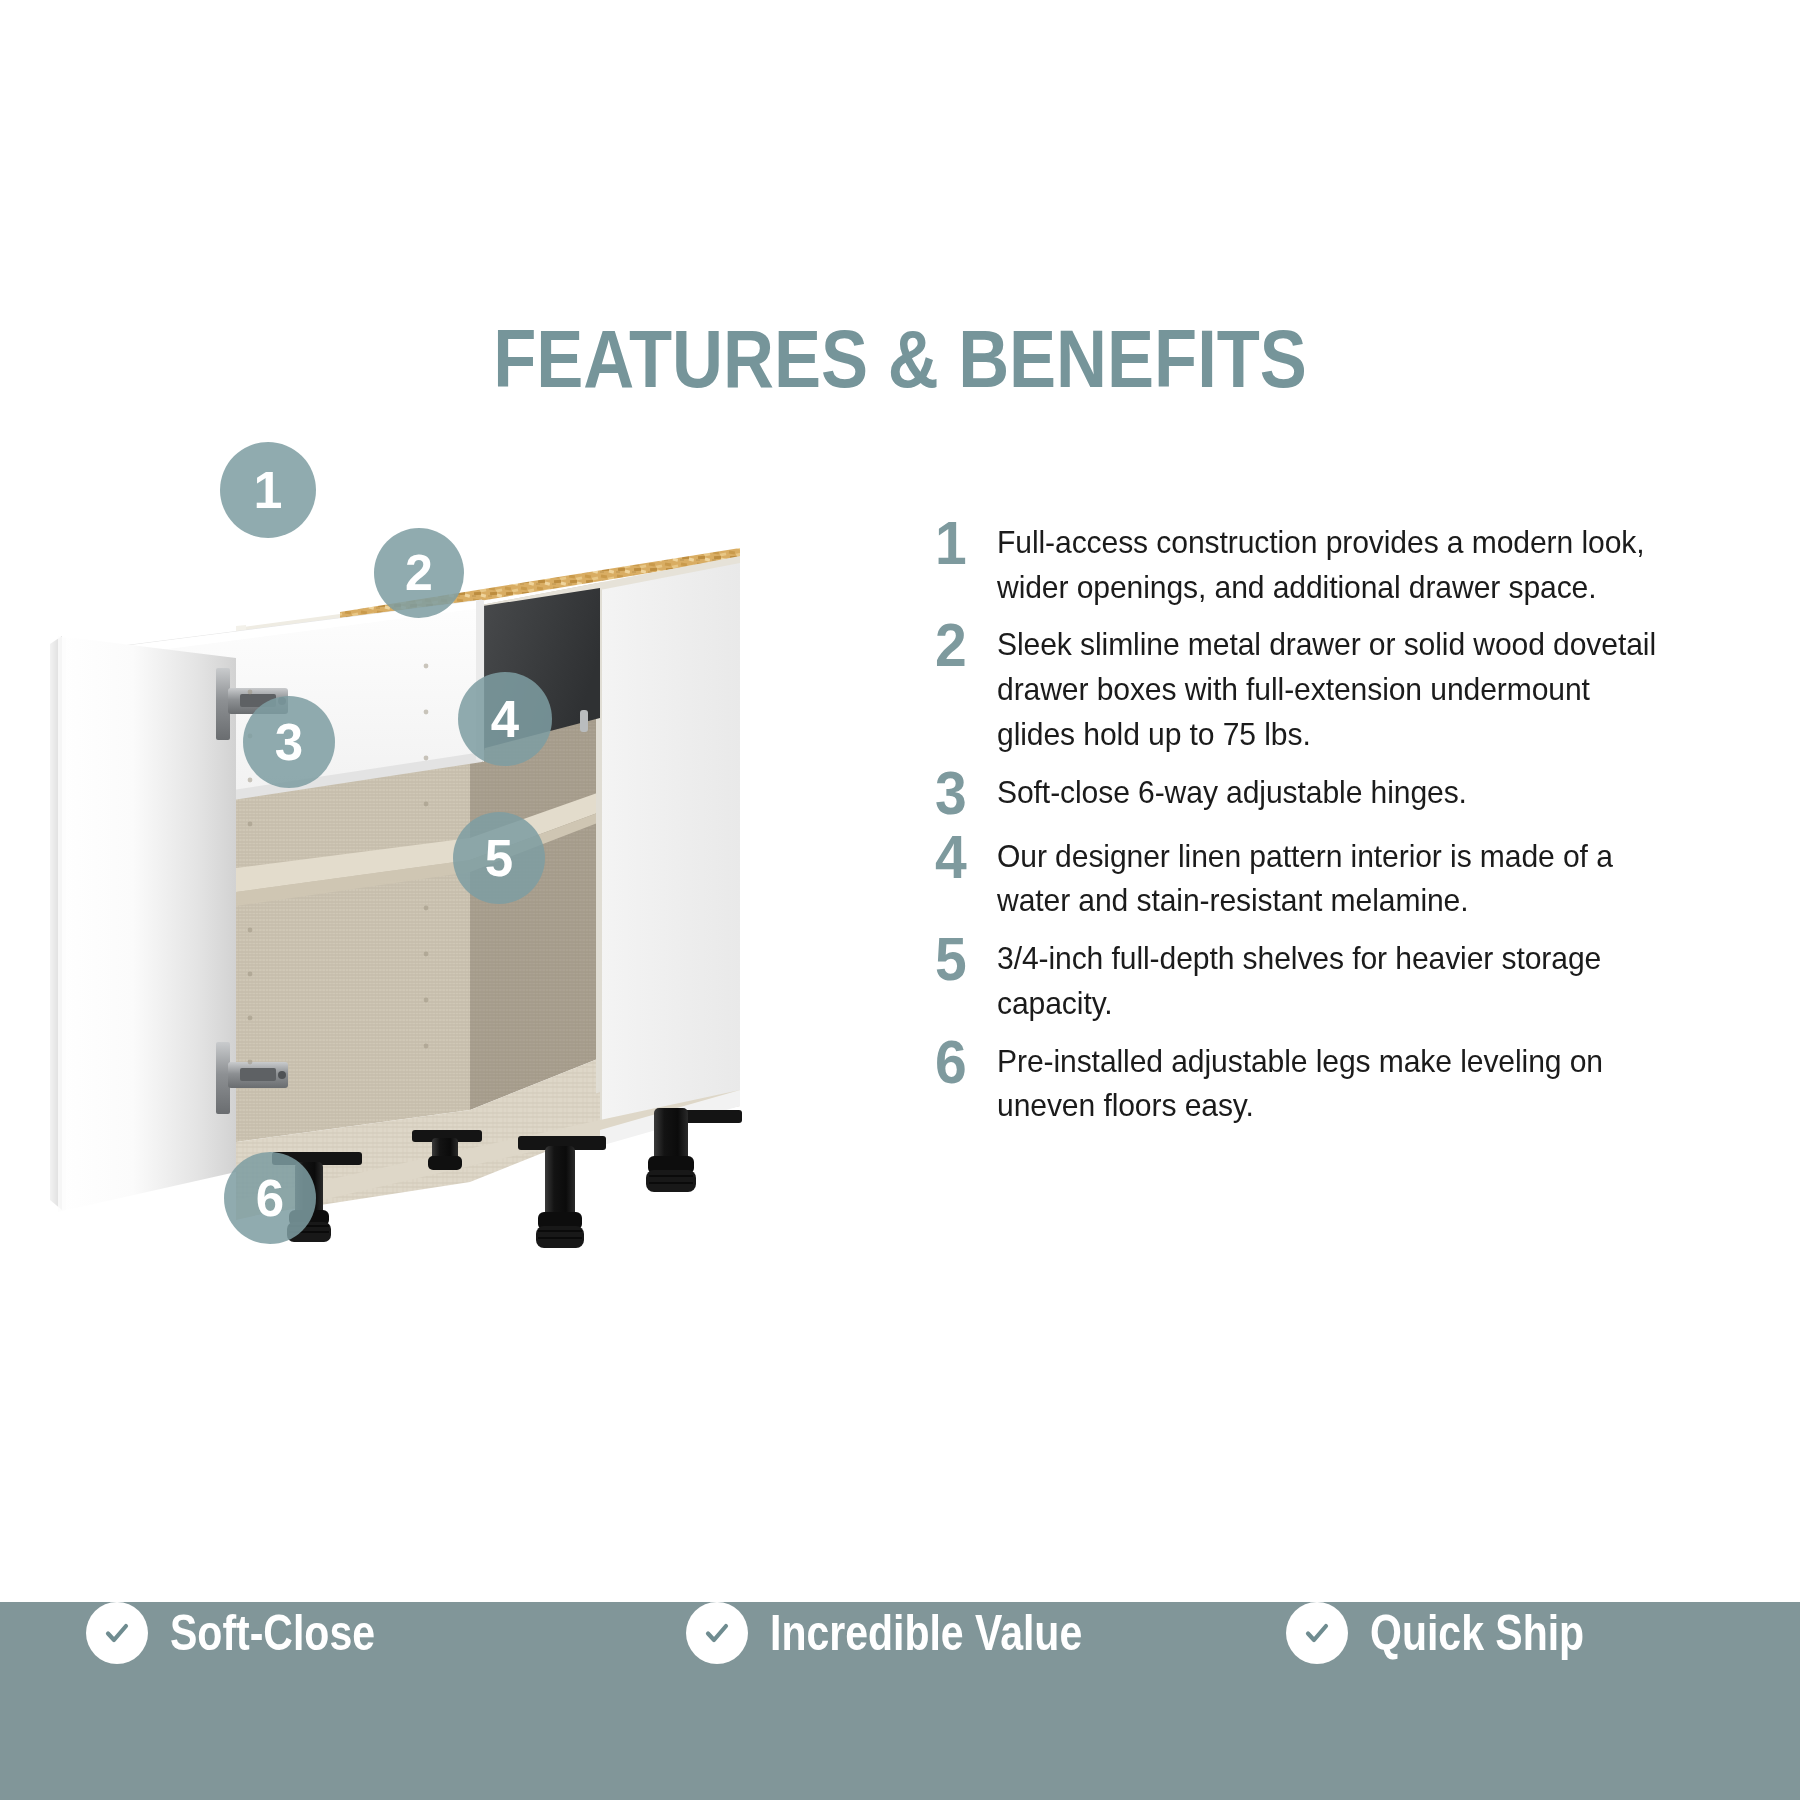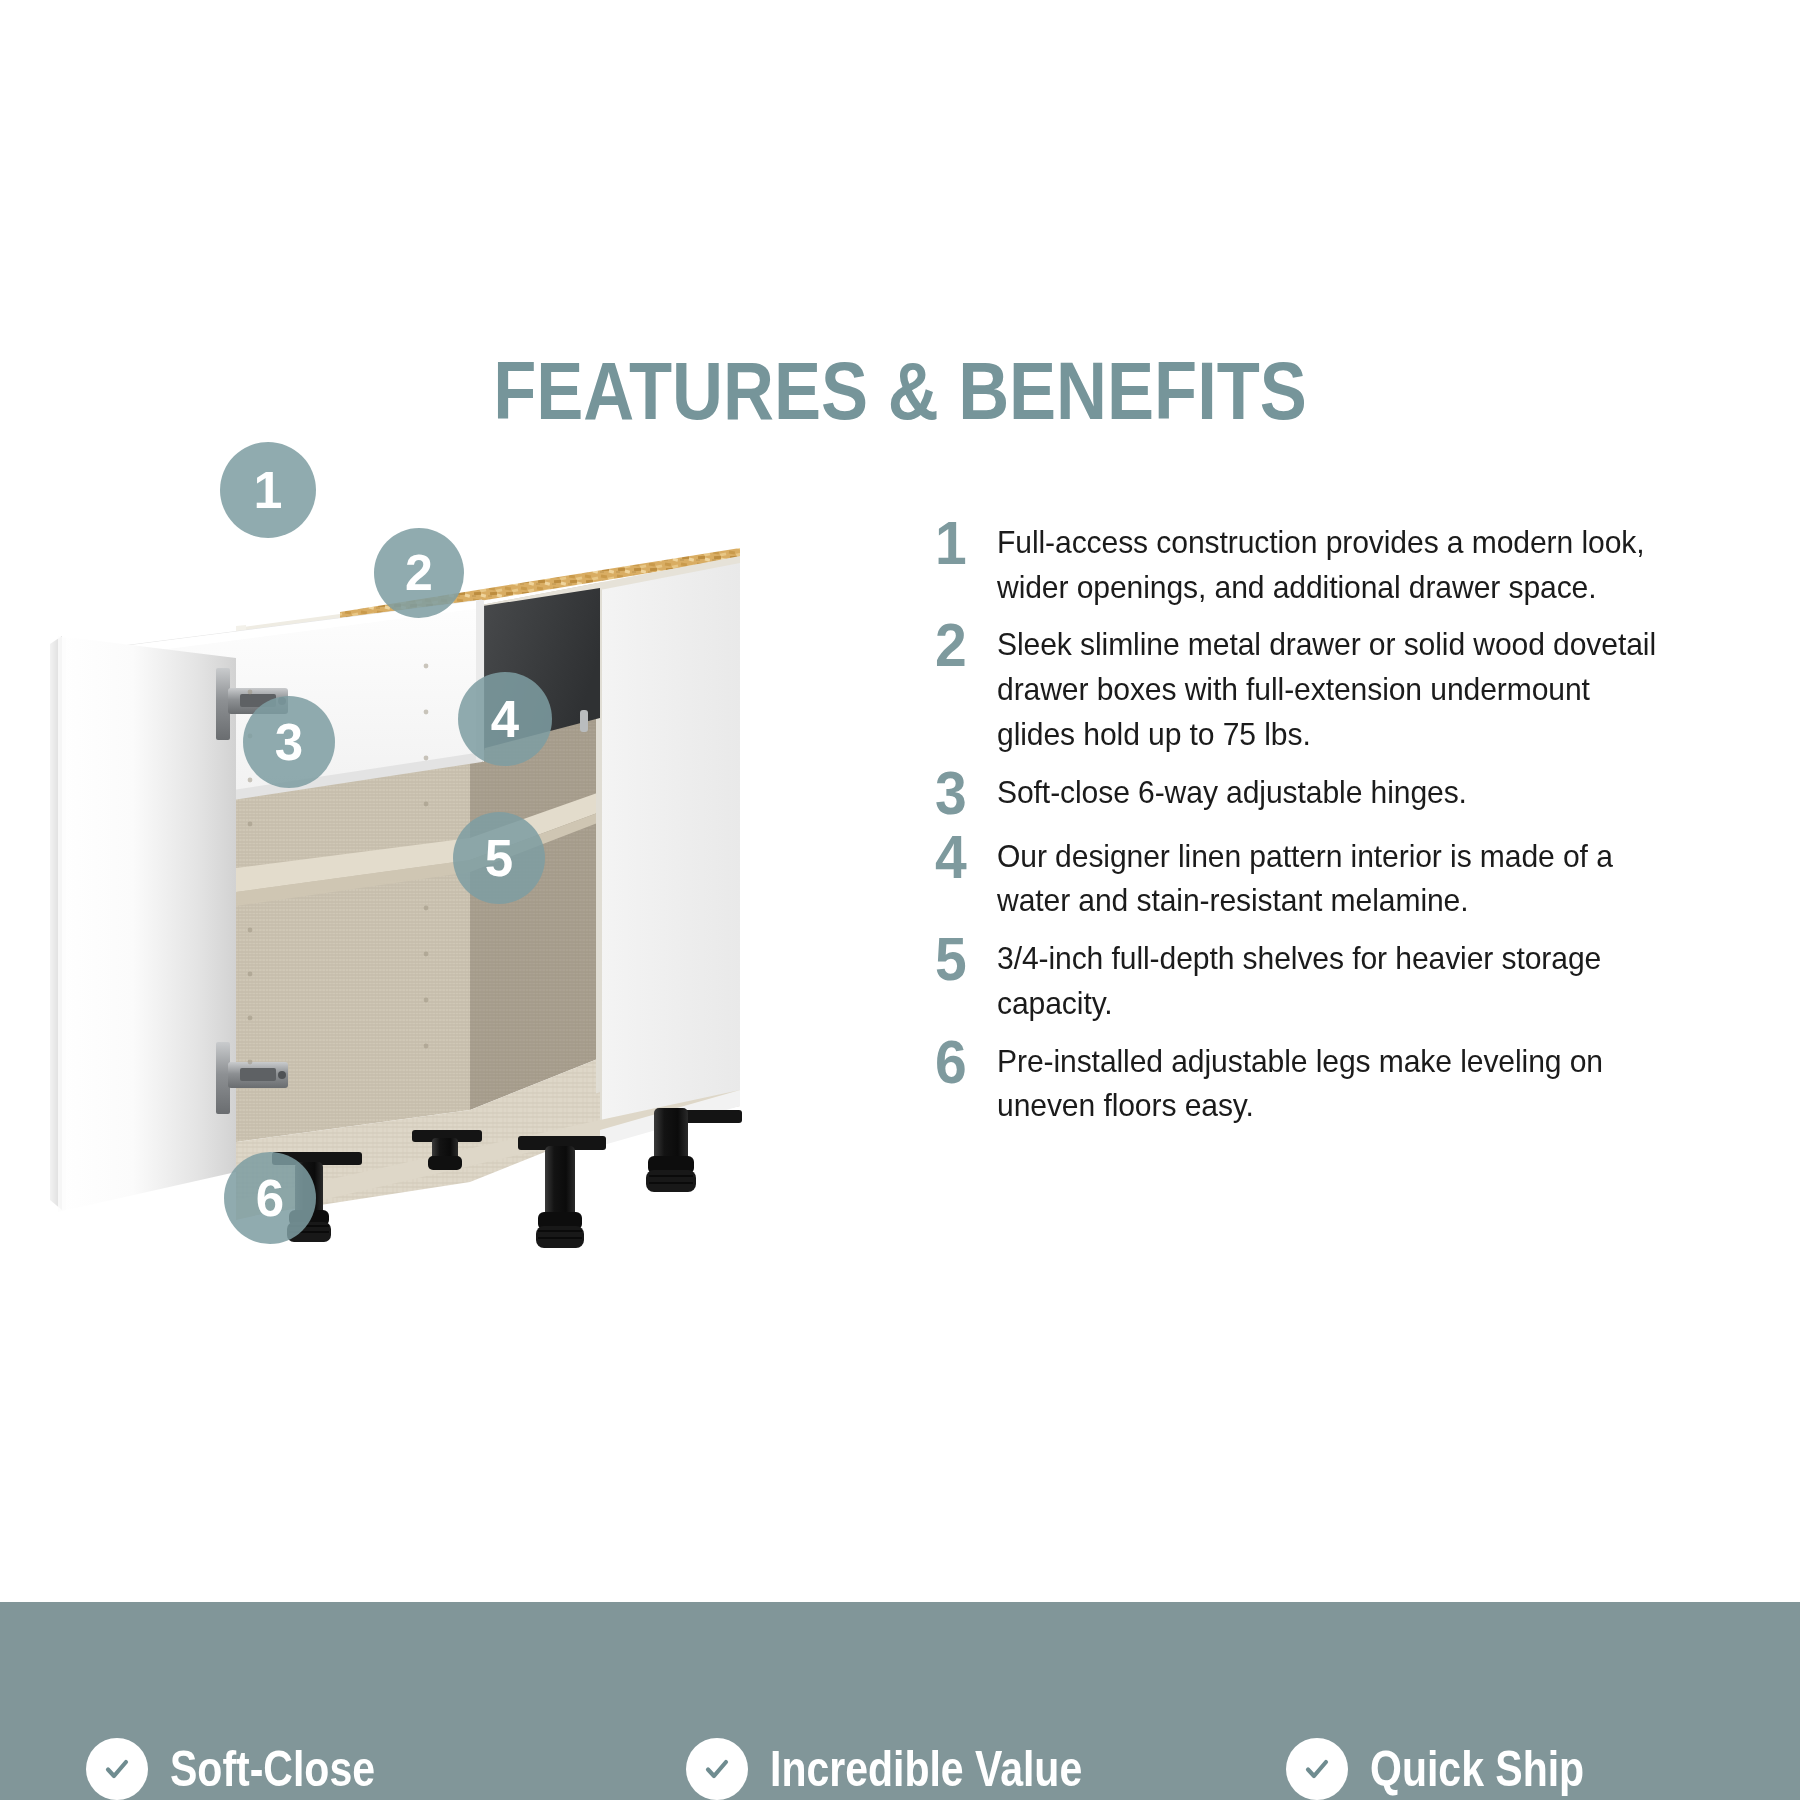--- a/index.html
+++ b/index.html
@@ -27,21 +27,20 @@
     transform:scaleX(0.80);
     transform-origin:center center;
     white-space:nowrap;
     line-height:1;
   }
 
   
   .section-heading{
     position:absolute;left:0;top:318px;width:1800px;
     text-align:center;
-    margin-top:32px;
   }
   .section-heading span{
     display:inline-block;
     color:#76959A;
     font-family:"Liberation Sans", sans-serif;
     font-weight:bold;
     font-size:82px;
     letter-spacing:0px;
     transform:scaleX(0.86);
     line-height:1;
@@ -75,21 +74,21 @@
     line-height:1.42;
     transform:scaleX(0.955);
     transform-origin:left top;
     letter-spacing:-0.1px;
   }
 
   
   .footer-bar{
     position:absolute;left:0;top:1602px;width:1800px;height:198px;
     background:#819699;
-    display:flex;align-items:flex-end;
+    display:flex;align-items:flex-start;
   }
   .footer-item{
     flex:1;
     display:flex;align-items:center;justify-content:flex-start;
     padding-left:86px;
     box-sizing:border-box;
   }
   .check-badge{
     width:62px;height:62px;border-radius:50%;
     background:#ffffff;

